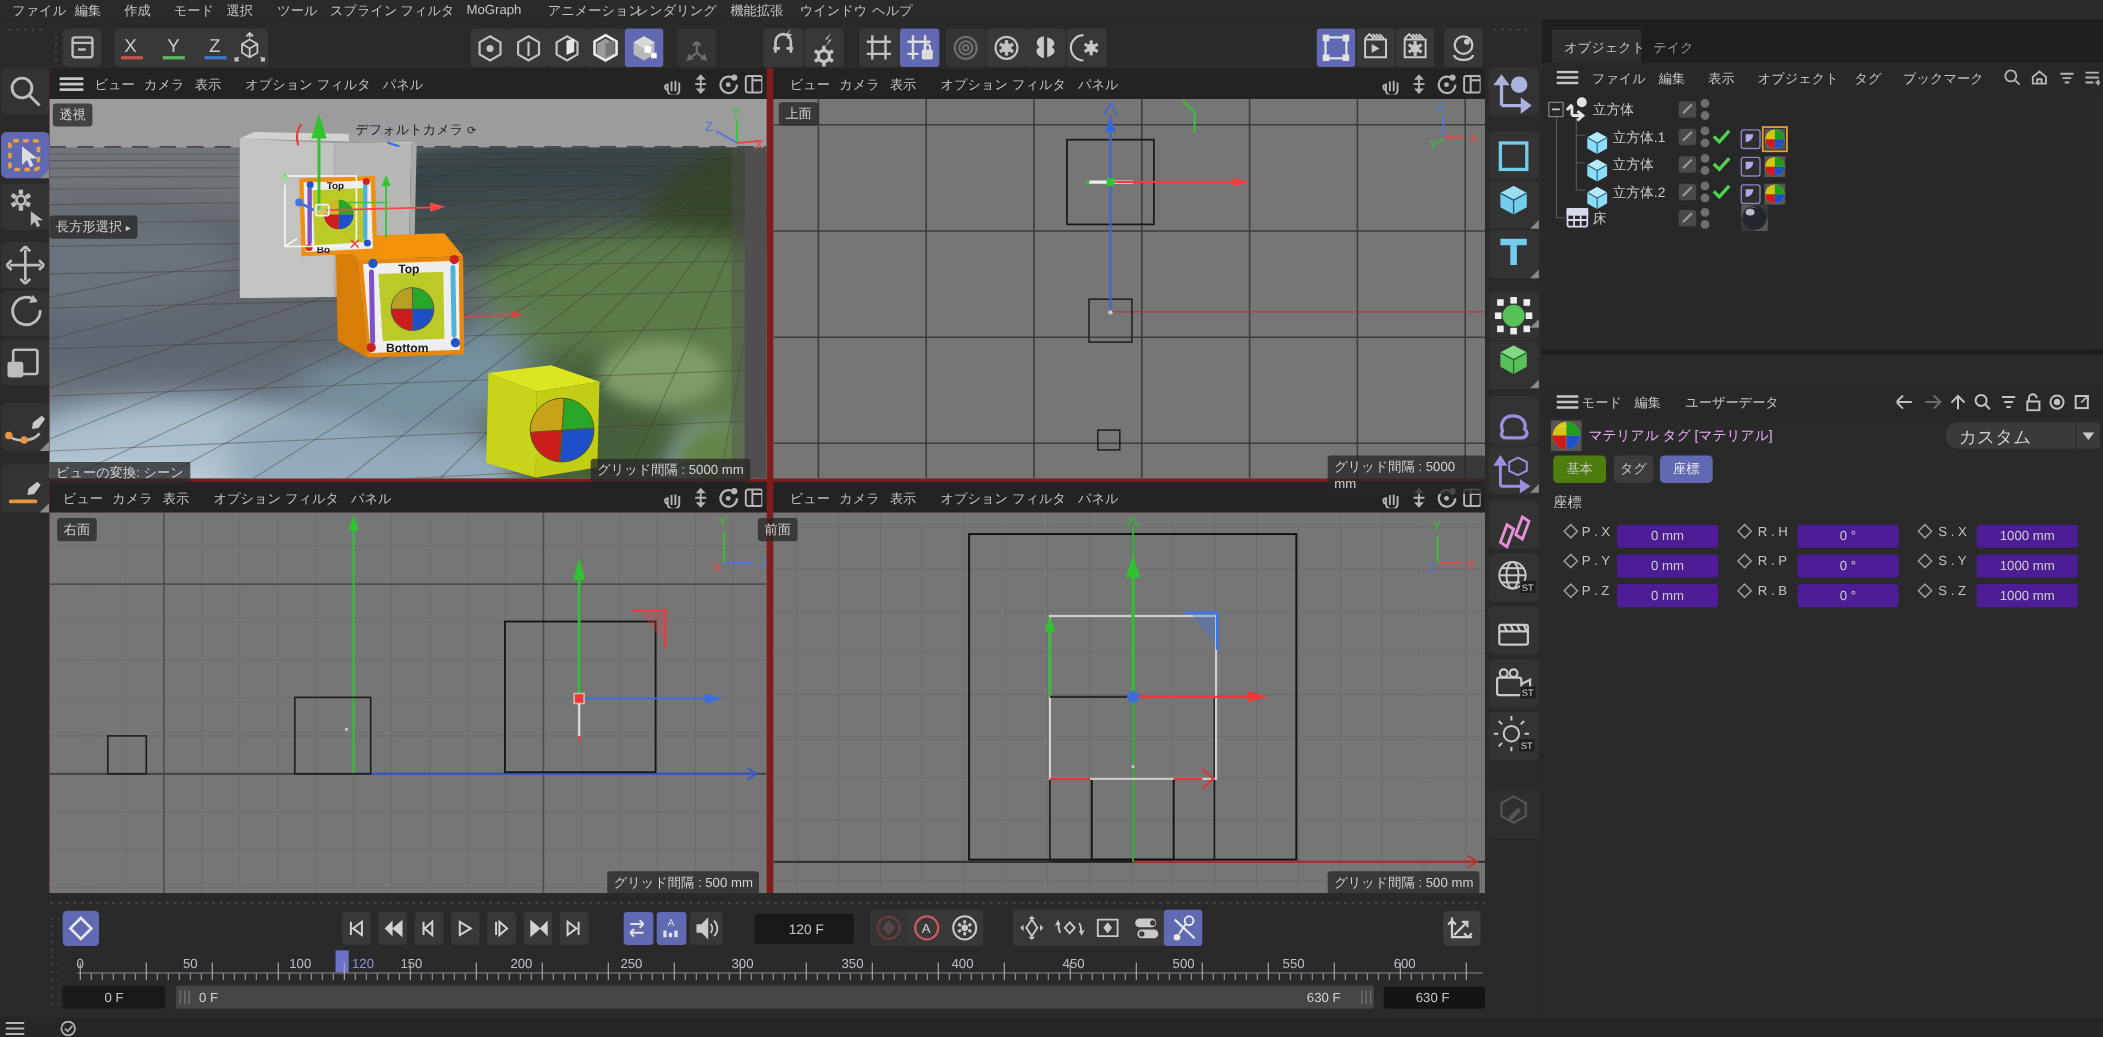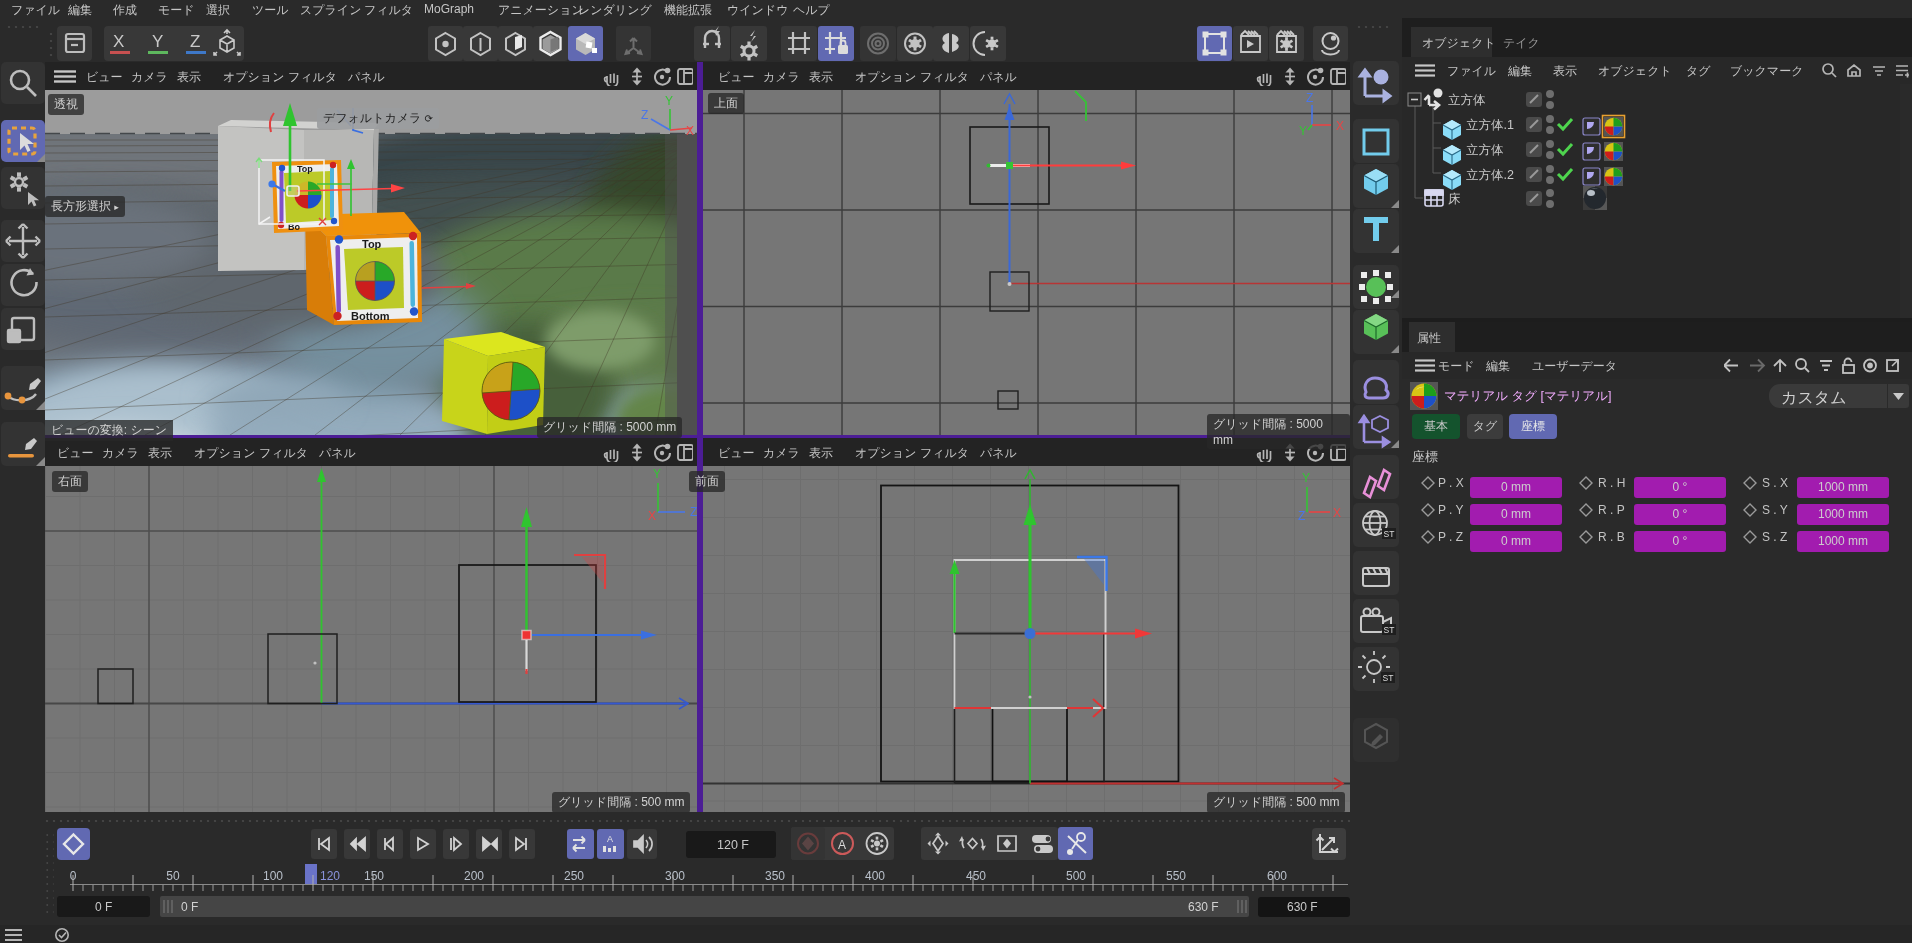--- a/index.html
+++ b/index.html
@@ -2,34 +2,34 @@
 <html><head><meta charset="utf-8">
 <style>
 html,body{margin:0;padding:0;width:1912px;height:943px;overflow:hidden;background:#2a2a2a;
 font-family:"Liberation Sans",sans-serif;-webkit-font-smoothing:antialiased;}
 *{box-sizing:border-box;}
 .abs{position:absolute;}
 #menubar{position:absolute;left:0;top:0;width:1912px;height:18px;background:#2a2a2a;color:#c6c6c6;font-size:12px;}
 #menubar span{position:absolute;top:2px;}
 #toolbar{position:absolute;left:0;top:18px;width:1350px;height:44px;background:#2a2a2a;}
 #leftbar{position:absolute;left:0;top:62px;width:45px;height:862px;background:#2a2a2a;}
-#vps{position:absolute;left:45px;top:62px;width:1305px;height:750px;background:#4c1d95;}
+#vps{position:absolute;left:45px;top:62px;width:1305px;height:750px;background:#7f1d1d;}
 .vph{position:absolute;height:28px;background:#232323;color:#c6c6c6;font-size:12px;}
 .vph span{position:absolute;top:7px;}
 .vpc{position:absolute;background:#767676;overflow:hidden;}
 .vlabel{position:absolute;background:rgba(40,40,40,.78);color:#d2d2d2;font-size:12px;border-radius:3px;padding:2px 6px;}
 #timeline{position:absolute;left:45px;top:812px;width:1305px;height:113px;background:#2a2a2a;}
 #statusbar{position:absolute;left:0;top:925px;width:1912px;height:18px;background:#262626;}
 #rightpal{position:absolute;left:1350px;top:18px;width:52px;height:907px;background:#2a2a2a;}
 #rpanel{position:absolute;left:1402px;top:18px;width:510px;height:907px;background:#2a2a2a;}
 .tabrow{position:absolute;left:0;width:510px;height:30px;background:#1e1e1e;color:#c6c6c6;font-size:12px;}
 .tab{position:absolute;top:0;height:30px;background:#2e2e2e;}
 .pmenu{position:absolute;left:0;width:510px;height:27px;background:#282828;color:#c6c6c6;font-size:12px;}
 .pmenu span{position:absolute;top:6px;}
-.ifield{position:absolute;background:#a21caf;border-radius:3px;color:#cdcdcd;font-size:12px;text-align:center;}
+.ifield{position:absolute;background:#4c1d95;border-radius:3px;color:#cdcdcd;font-size:12px;text-align:center;}
 svg{display:block;}
 svg text{font-family:"Liberation Sans",sans-serif;}
 </style></head>
 <body>
 <div id="menubar">
 <span style="left:11px">ファイル</span>
     <span style="left:68px">編集</span>
     <span style="left:113px">作成</span>
     <span style="left:158px">モード</span>
     <span style="left:206px">選択</span>
@@ -854,24 +854,20 @@
 
 <rect x="181" y="102" width="24" height="24" fill="#3a3a3a"></rect>
 <rect x="181" y="102" width="12" height="12" fill="#585858"></rect>
         <rect x="193" y="114" width="12" height="12" fill="#585858"></rect>
 <circle cx="193" cy="114" r="11" fill="#23282e"></circle>
 <path d="M186 107 a10 10 0 0 1 10 -2 a12 12 0 0 0 -10 2z" fill="#cfd4d8"></path>
 <ellipse cx="189" cy="109" rx="4" ry="3" fill="#b8c0c8"></ellipse>
 </svg>
 </div>
 <div class="abs" style="left:0;top:300px;width:510px;height:4px;background:#1d1d1d"></div>
-<div class="tabrow" style="top:304px">
-      <div class="tab" style="left:7px;width:46px"></div>
-      <span class="abs" style="left:15px;top:8px">属性</span>
-    </div>
 <div class="pmenu" style="top:334px">
 <svg class="abs" style="left:13px;top:7px" width="20" height="13">
         <g stroke="#c6c6c6" stroke-width="2.2">
           <line x1="0" y1="1.5" x2="20" y2="1.5"></line>
           <line x1="0" y1="6.5" x2="20" y2="6.5"></line>
           <line x1="0" y1="11.5" x2="20" y2="11.5"></line>
         </g>
       </svg>
 <span style="left:36px">モード</span>
       <span style="left:84px">編集</span>
@@ -903,21 +899,21 @@
       <path d="M6 8 a9 9 0 0 1 9 -3 a12 12 0 0 0 -9 3z" fill="#f0ec90"></path>
     </svg>
 <span class="abs" style="left:42px;top:370px;color:#f0abfc;font-size:12.5px">マテリアル タグ [マテリアル]</span>
 <div class="abs" style="left:367px;top:366px;width:140px;height:24px;background:#3a3a3a;border-radius:11px 3px 3px 11px">
 <span class="abs" style="left:12px;top:4px;color:#d0d0d0;font-size:16px">カスタム</span>
 <div class="abs" style="left:118px;top:0;width:1px;height:24px;background:#2a2a2a"></div>
 <svg class="abs" style="left:124px;top:9px" width="12" height="8">
         <path d="M0 0 h11 l-5.5 7 z" fill="#c9c9c9"></path>
       </svg>
 </div>
-<div class="abs" style="left:10px;top:396px;width:48px;height:25px;background:#14532d;border-radius:4px;color:#c9c9c9;font-size:12px;text-align:center;line-height:25px">基本</div>
+<div class="abs" style="left:10px;top:396px;width:48px;height:25px;background:#4d7c0f;border-radius:4px;color:#c9c9c9;font-size:12px;text-align:center;line-height:25px">基本</div>
 <div class="abs" style="left:65px;top:396px;width:36px;height:25px;background:#3c3c3c;border-radius:4px;color:#c9c9c9;font-size:12px;text-align:center;line-height:25px">タグ</div>
 <div class="abs" style="left:107px;top:396px;width:48px;height:25px;background:#6169b2;border-radius:4px;color:#e8e8e8;font-size:12px;text-align:center;line-height:25px">座標</div>
 <span class="abs" style="left:10px;top:430px;color:#c9c9c9;font-size:13px">座標</span>
 <svg class="abs" style="left:0;top:455px" width="510" height="90">
 <g fill="none" stroke="#9a9a9a" stroke-width="1.4">
 <g id="dia">
           <path d="M20 10 l6 -6 l6 6 l-6 6 z"></path>
         </g>
 <use href="#dia" y="27"></use>
         <use href="#dia" y="54"></use>

